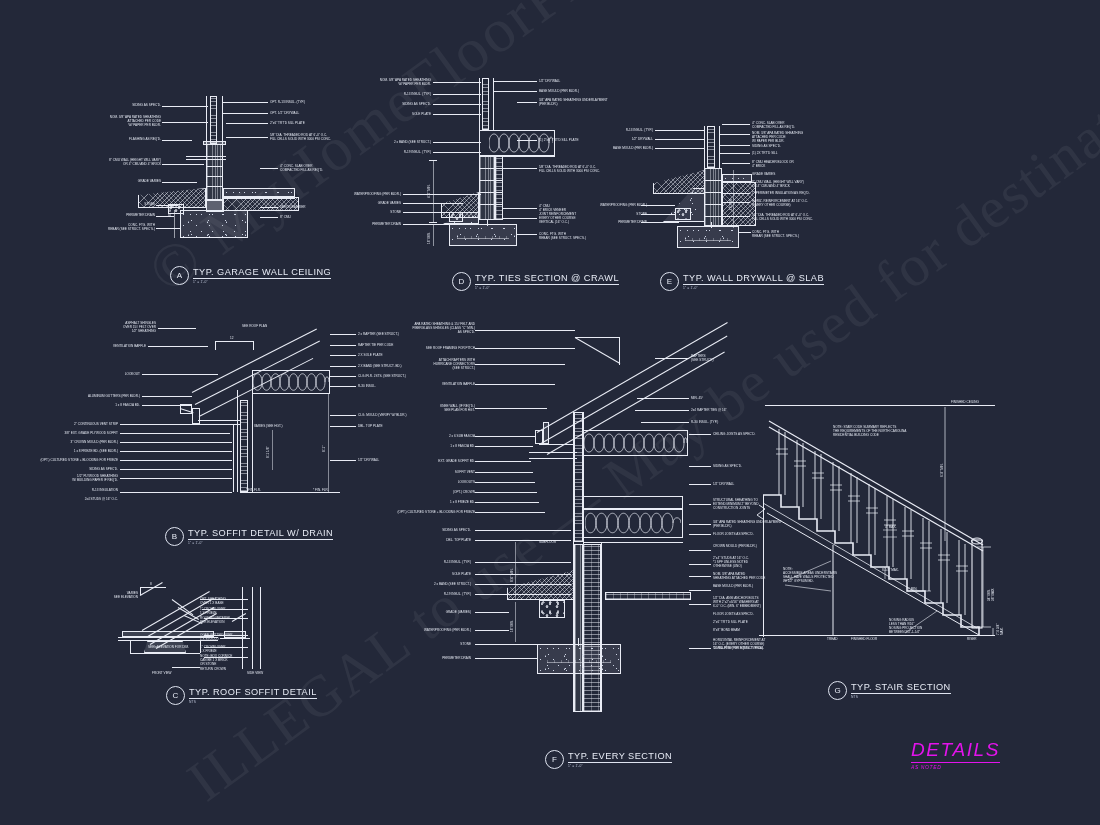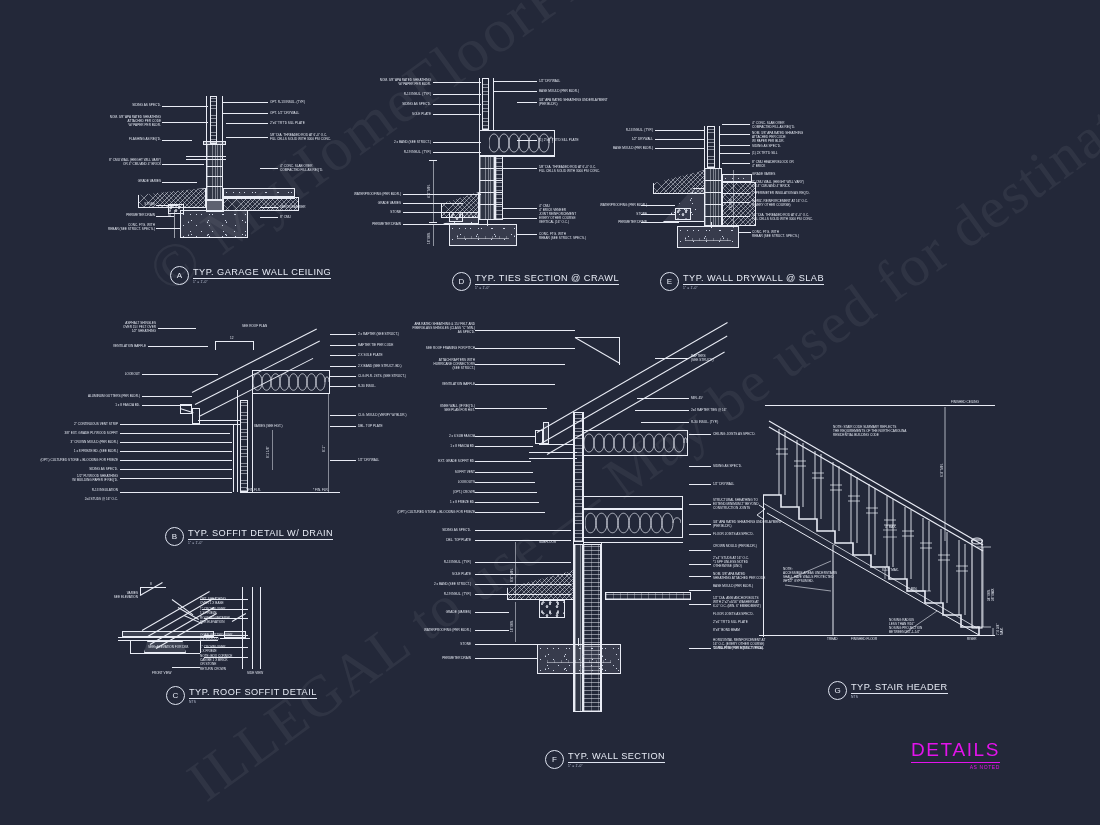--- a/index.html
+++ b/index.html
@@ -52,21 +52,21 @@
   .mk{position:absolute;display:flex;align-items:flex-start;}
   .mk .bub{width:17px;height:17px;border:1px solid #dfe4f0;border-radius:50%;
            color:#e7ebf5;font-size:8px;display:flex;align-items:center;justify-content:center;
            font-family:"Liberation Sans",sans-serif;flex:0 0 auto;}
   .mk .txt{margin-left:4px;padding-top:1px;}
   .mk .ttl{color:#e7ebf5;font-size:9.2px;letter-spacing:.45px;border-bottom:1px solid #dfe4f0;
            padding-bottom:.5px;white-space:nowrap;font-family:"Liberation Sans",sans-serif;}
   .mk .scl{color:#b9c0d4;font-size:3.3px;margin-top:1.2px;letter-spacing:.15px;white-space:nowrap;}
 
   
-  #title-block{position:absolute;right:100px;bottom:55px;text-align:right;}
+  #title-block{position:absolute;right:100px;bottom:55px;text-align:left;font-style:italic;}
   #title-block .big{font-size:19px;letter-spacing:1.6px;color:#e313ec;
        border-bottom:1.6px solid #e313ec;padding-bottom:1px;font-family:"Liberation Sans",sans-serif;}
   #title-block .sub{font-size:5px;color:#e313ec;letter-spacing:.6px;margin-top:1px;}
 </style>
 </head>
 <body>
 
 <div id="sheet">
 
   <div class="wm wm1">© MyHomeFloorPlans.com</div>
@@ -656,21 +656,21 @@
     <div class="lbl" style="left:258px;top:326px;">HORIZONTAL REINFORCEMENT AT
 16" O.C. (EVERY OTHER COURSE)
 "DURA-WIRE" OR EQUIV. TYPICAL</div>
     <div class="lbl" style="left:258px;top:334px;">CONC. FTG. (PER STRUCT. ENG.)</div>
     <div class="lbl" style="left:258px;top:352px;"></div>
   </div>
 
   <div class="mk" style="left:545px;top:750px;">
     <div class="bub">F</div>
     <div class="txt">
-      <div class="ttl">TYP. WALL SECTION</div>
+      <div class="ttl">TYP. EVERY SECTION</div>
       <div class="scl">1" = 1'-0"</div>
     </div>
   </div>
 
   <div class="det" id="detG" style="left:755px;top:385px;width:260px;height:275px;">
 
     <div class="ln" style="left:10px;top:20px;width:230px;"></div>
     <div class="lbl" style="left:196px;top:15px;">FINISHED CEILING</div>
 
     <div class="ln" style="left:4px;top:250px;width:236px;"></div>
@@ -780,21 +780,21 @@
 38" MAX.</div>
     <div class="lbl" style="left:241px;top:250px;transform:rotate(-90deg);transform-origin:0 0;">7'-6 3/4"
 MAX.</div>
     <div class="lbl" style="left:72px;top:252px;">TREAD</div>
     <div class="lbl" style="left:212px;top:252px;">RISER</div>
   </div>
 
   <div class="mk" style="left:828px;top:681px;">
     <div class="bub">G</div>
     <div class="txt">
-      <div class="ttl">TYP. STAIR HEADER</div>
+      <div class="ttl">TYP. STAIR SECTION</div>
       <div class="scl">NTS</div>
     </div>
   </div>
 
   <div id="title-block">
     <div class="big">DETAILS</div>
     <div class="sub">AS NOTED</div>
   </div>
 
 </div>

